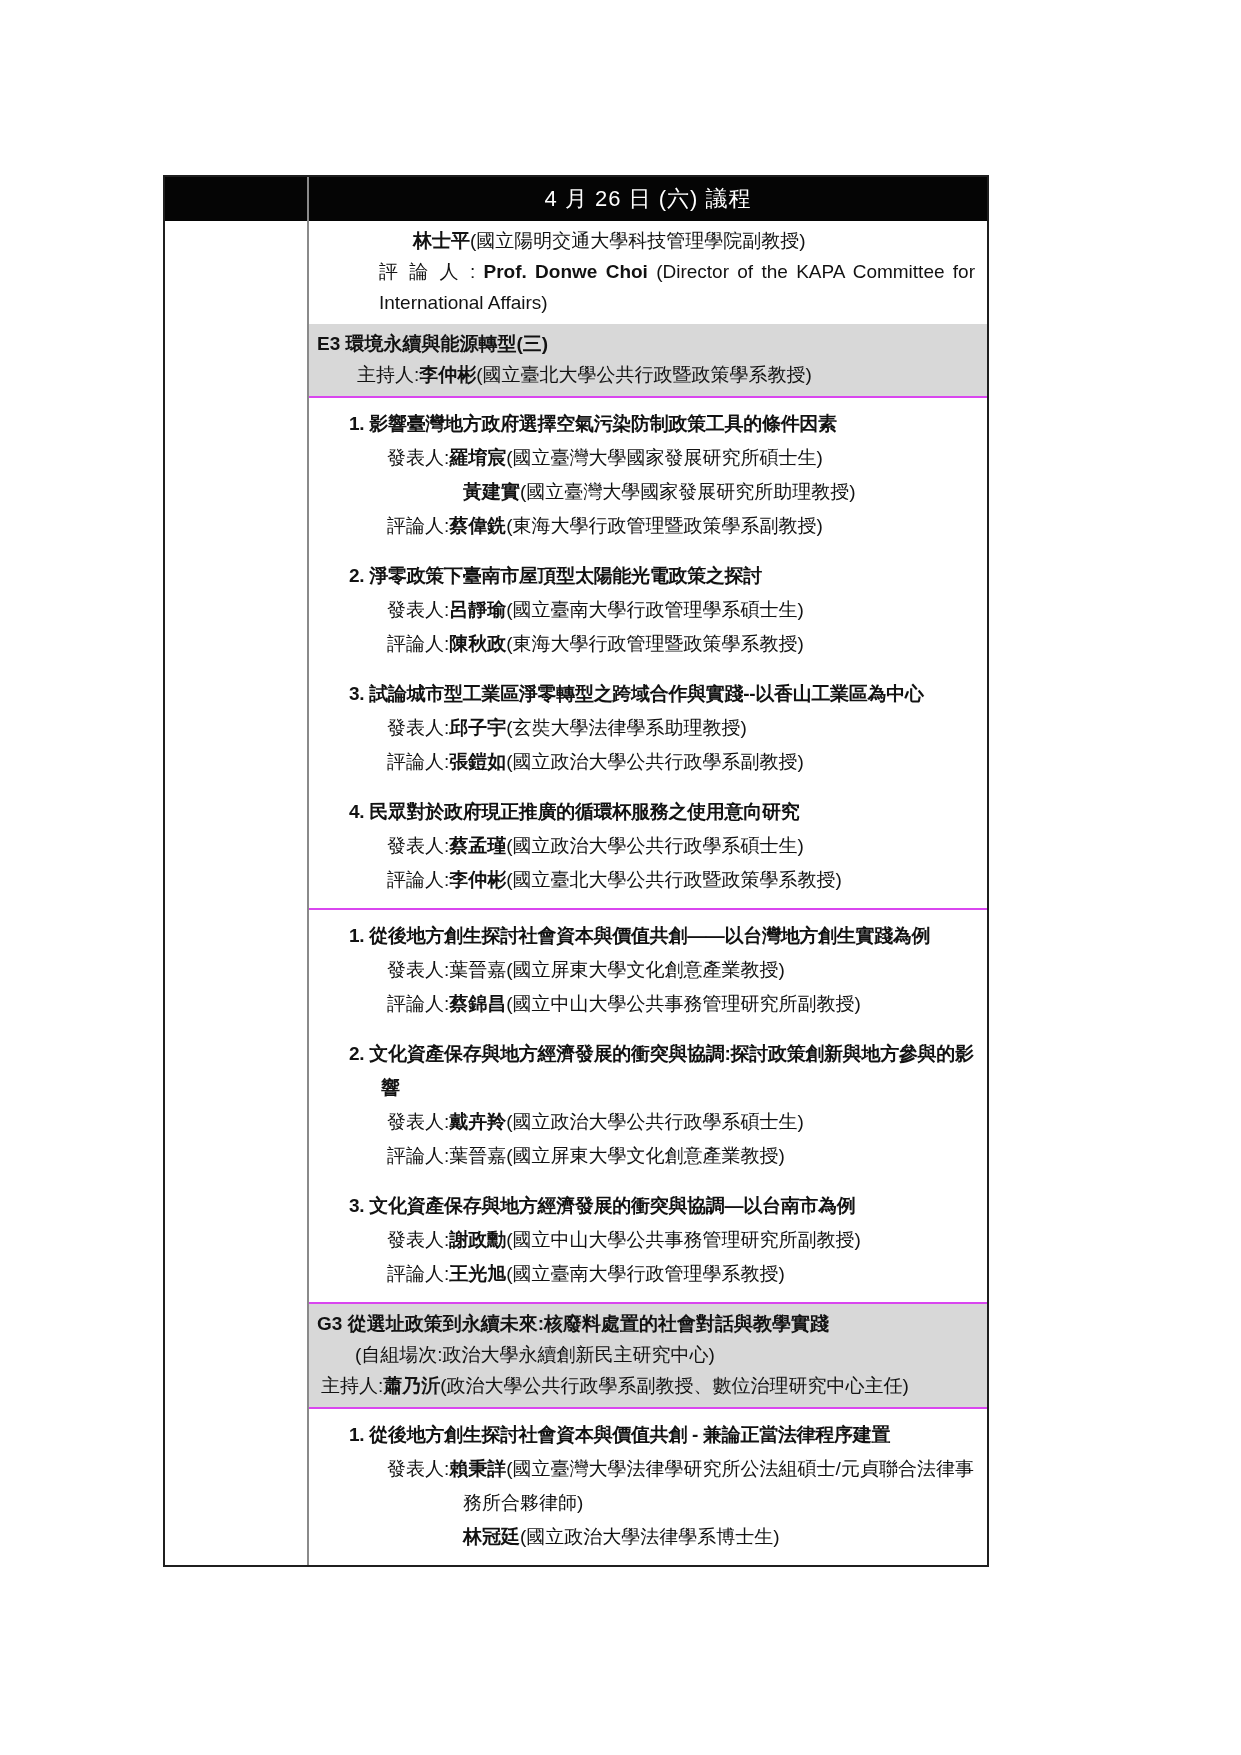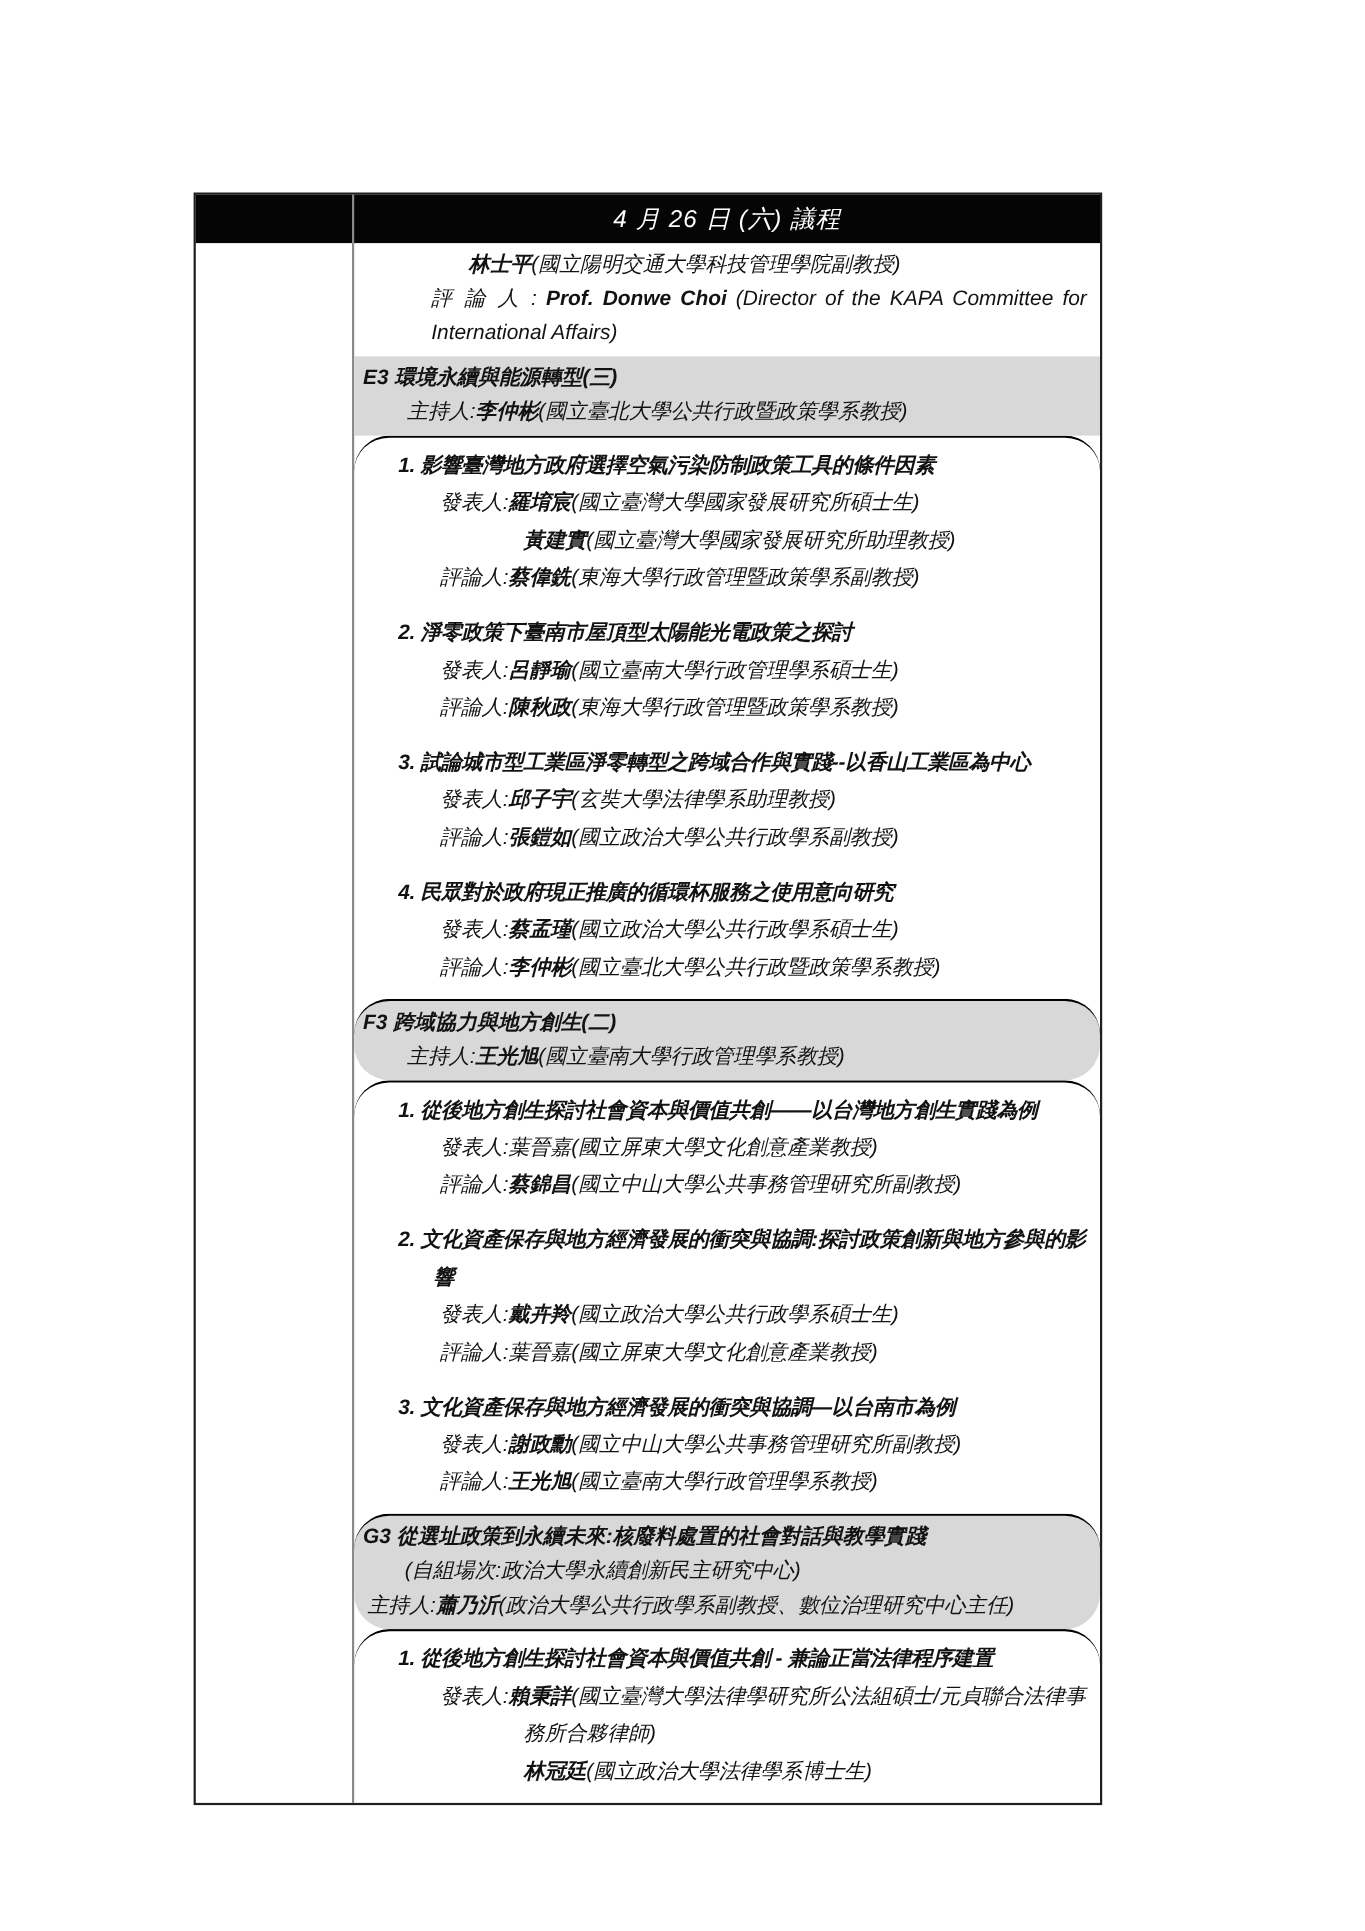--- a/index.html
+++ b/index.html
@@ -8,33 +8,33 @@
     font-family:"Liberation Sans","DejaVu Sans",sans-serif; color:#121212;
     overflow:hidden;
   }
   .page-header {
     position:absolute; top:86px; left:0; right:231px;
     text-align:right; font-size:21px; letter-spacing:0.5px;
   }
   .page-number { font-weight:bold; font-style:italic; margin-left:18px; font-size:22px; }
 
   .agenda-table {
-    position:absolute; top:175px; left:176px; width:826px;
-    border:2px solid #1f1f1f; box-sizing:border-box;font-style:italic;
+    position:absolute; top:175px; left:163px; width:826px;
+    border:2px solid #1f1f1f; box-sizing:border-box;
   }
   .t-head { display:flex; background:#050505; color:#fff; }
   .hcell-left { width:144px; border-right:2px solid #8a8a8a; box-sizing:border-box; }
   .hcell-right { flex:1; text-align:center; font-size:22px; height:44px; line-height:44px; letter-spacing:1px; }
 
   .t-body { display:flex; align-items:stretch; }
   .body-left { width:144px; border-right:2px solid #8a8a8a; box-sizing:border-box; }
   .body-right { flex:1; min-width:0; }
 
   .row { font-size:19px; }
-  .row + .row { border-top:2px solid #000000;border-radius:32px; }
+  .row + .row { border-top:2px solid #d946ef; }
   .row.gray { background:#d8d8d8; }
 
   
   .carryover { padding:4px 6px 6px 0; }
   .co-presenter { padding-left:104px; line-height:31px; }
   .co-discussant { padding-left:70px; padding-right:6px; line-height:31px; text-align:justify; }
 
   
   .sess { padding:4px 4px 6px 0; line-height:31px; }
   .sess-code-line { padding-left:8px; font-weight:bold; }
@@ -98,24 +98,20 @@
                 <div class="paper-title"><span>3.</span> <span>試論城市型工業區淨零轉型之跨域合作與實踐--以香山工業區為中心</span></div>
                 <div class="person"><span>發表人:</span><span class="bname">邱子宇</span><span>(玄奘大學法律學系助理教授)</span></div>
                 <div class="person"><span>評論人:</span><span class="bname">張鎧如</span><span>(國立政治大學公共行政學系副教授)</span></div>
               </div>
               <div class="paper">
                 <div class="paper-title"><span>4.</span> <span>民眾對於政府現正推廣的循環杯服務之使用意向研究</span></div>
                 <div class="person"><span>發表人:</span><span class="bname">蔡孟瑾</span><span>(國立政治大學公共行政學系碩士生)</span></div>
                 <div class="person"><span>評論人:</span><span class="bname">李仲彬</span><span>(國立臺北大學公共行政暨政策學系教授)</span></div>
               </div>
             </div>
-            <div class="row gray sess">
-              <div class="sess-code-line"><span>F3</span> <span>跨域協力與地方創生(二)</span></div>
-              <div class="sess-chair"><span>主持人:</span><span class="bname">王光旭</span><span>(國立臺南大學行政管理學系教授)</span></div>
-            </div>
             <div class="row papers">
               <div class="paper">
                 <div class="paper-title"><span>1.</span> <span>從後地方創生探討社會資本與價值共創——以台灣地方創生實踐為例</span></div>
                 <div class="person"><span>發表人:</span><span>葉晉嘉</span><span>(國立屏東大學文化創意產業教授)</span></div>
                 <div class="person"><span>評論人:</span><span class="bname">蔡錦昌</span><span>(國立中山大學公共事務管理研究所副教授)</span></div>
               </div>
               <div class="paper">
                 <div class="paper-title"><span>2.</span> <span>文化資產保存與地方經濟發展的衝突與協調:探討政策創新與地方參與的影響</span></div>
                 <div class="person"><span>發表人:</span><span class="bname">戴卉羚</span><span>(國立政治大學公共行政學系碩士生)</span></div>
                 <div class="person"><span>評論人:</span><span>葉晉嘉</span><span>(國立屏東大學文化創意產業教授)</span></div>

